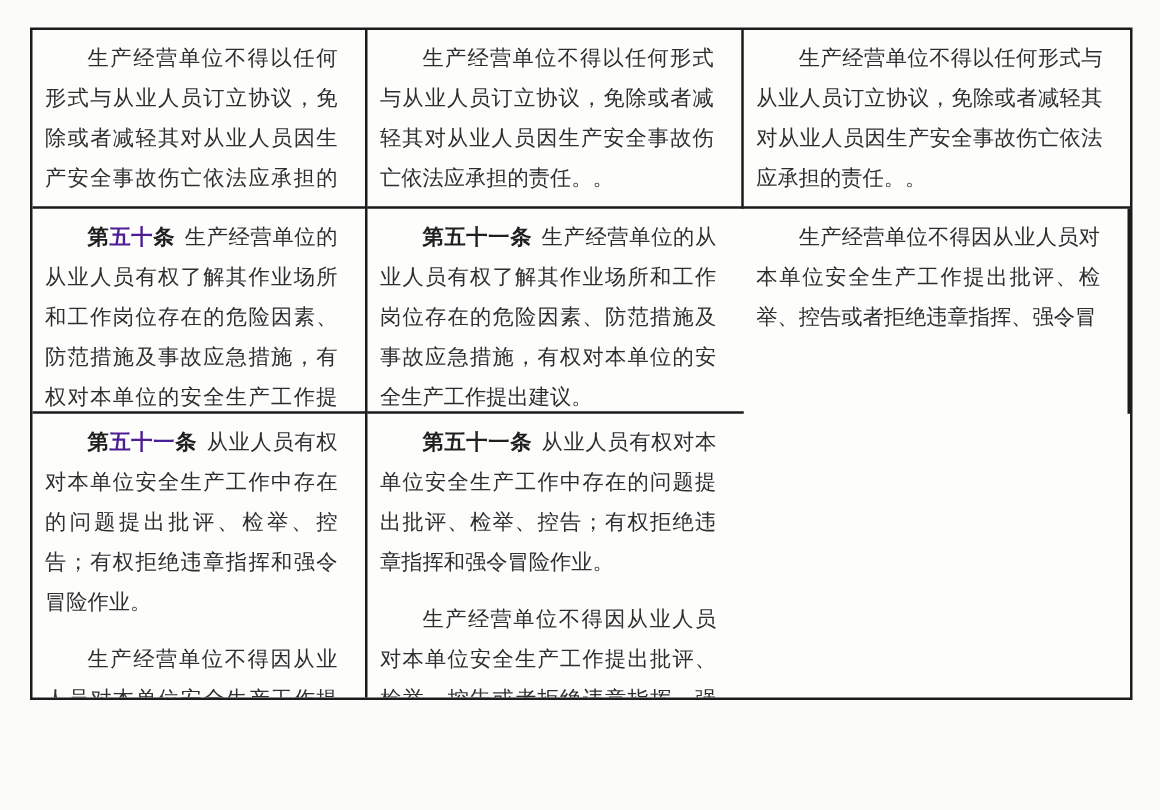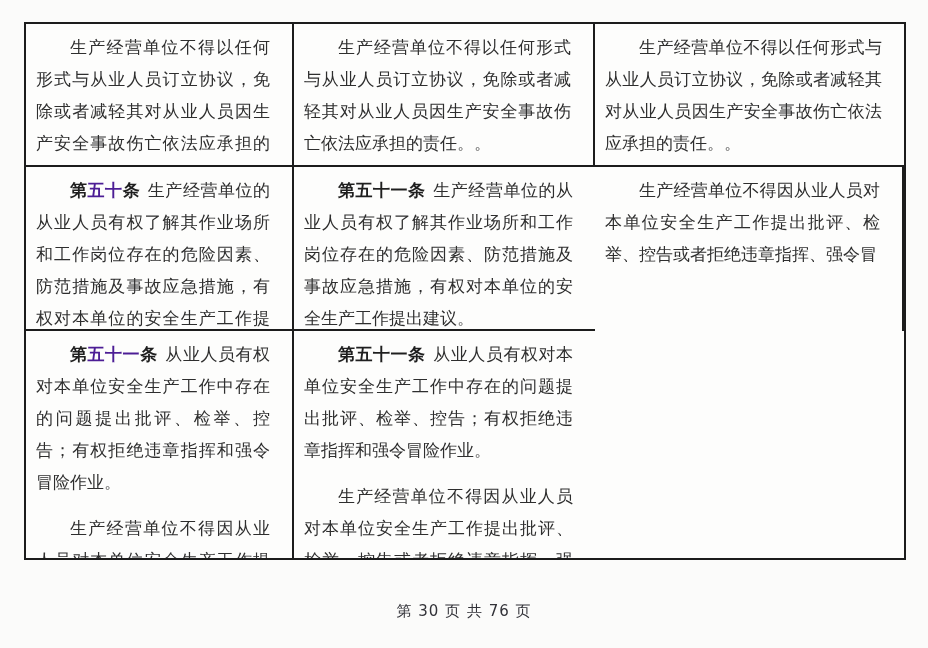--- a/index.html
+++ b/index.html
@@ -94,14 +94,13 @@
       <p class="para"><b class="head"><span>第</span><span class="red">五十一</span><span>条</span></b><span>从业人员有权对本单位安全生产工作中存在的问题提出批评、检举、控告；有权拒绝违章指挥和强令冒险作业。</span></p>
       <p class="para"><span>生产经营单位不得因从业人员对本单位安全生产工作提出批评、检举、控告或者拒绝违章指挥、强令冒险作业而降低</span></p>
     </div>
     <div class="cell">
       <p class="para"><b class="head"><span>第五十一条</span><span class="red"></span><span></span></b><span>从业人员有权对本单位安全生产工作中存在的问题提出批评、检举、控告；有权拒绝违章指挥和强令冒险作业。</span></p>
       <p class="para"><span>生产经营单位不得因从业人员对本单位安全生产工作提出批评、检举、控告或者拒绝违章指挥、强令冒险作业而降低</span></p>
     </div>
 
   </div>
 
-  <div class="footer">第 30 页 共 76 页</div>
 </div>
 
 </body></html>

